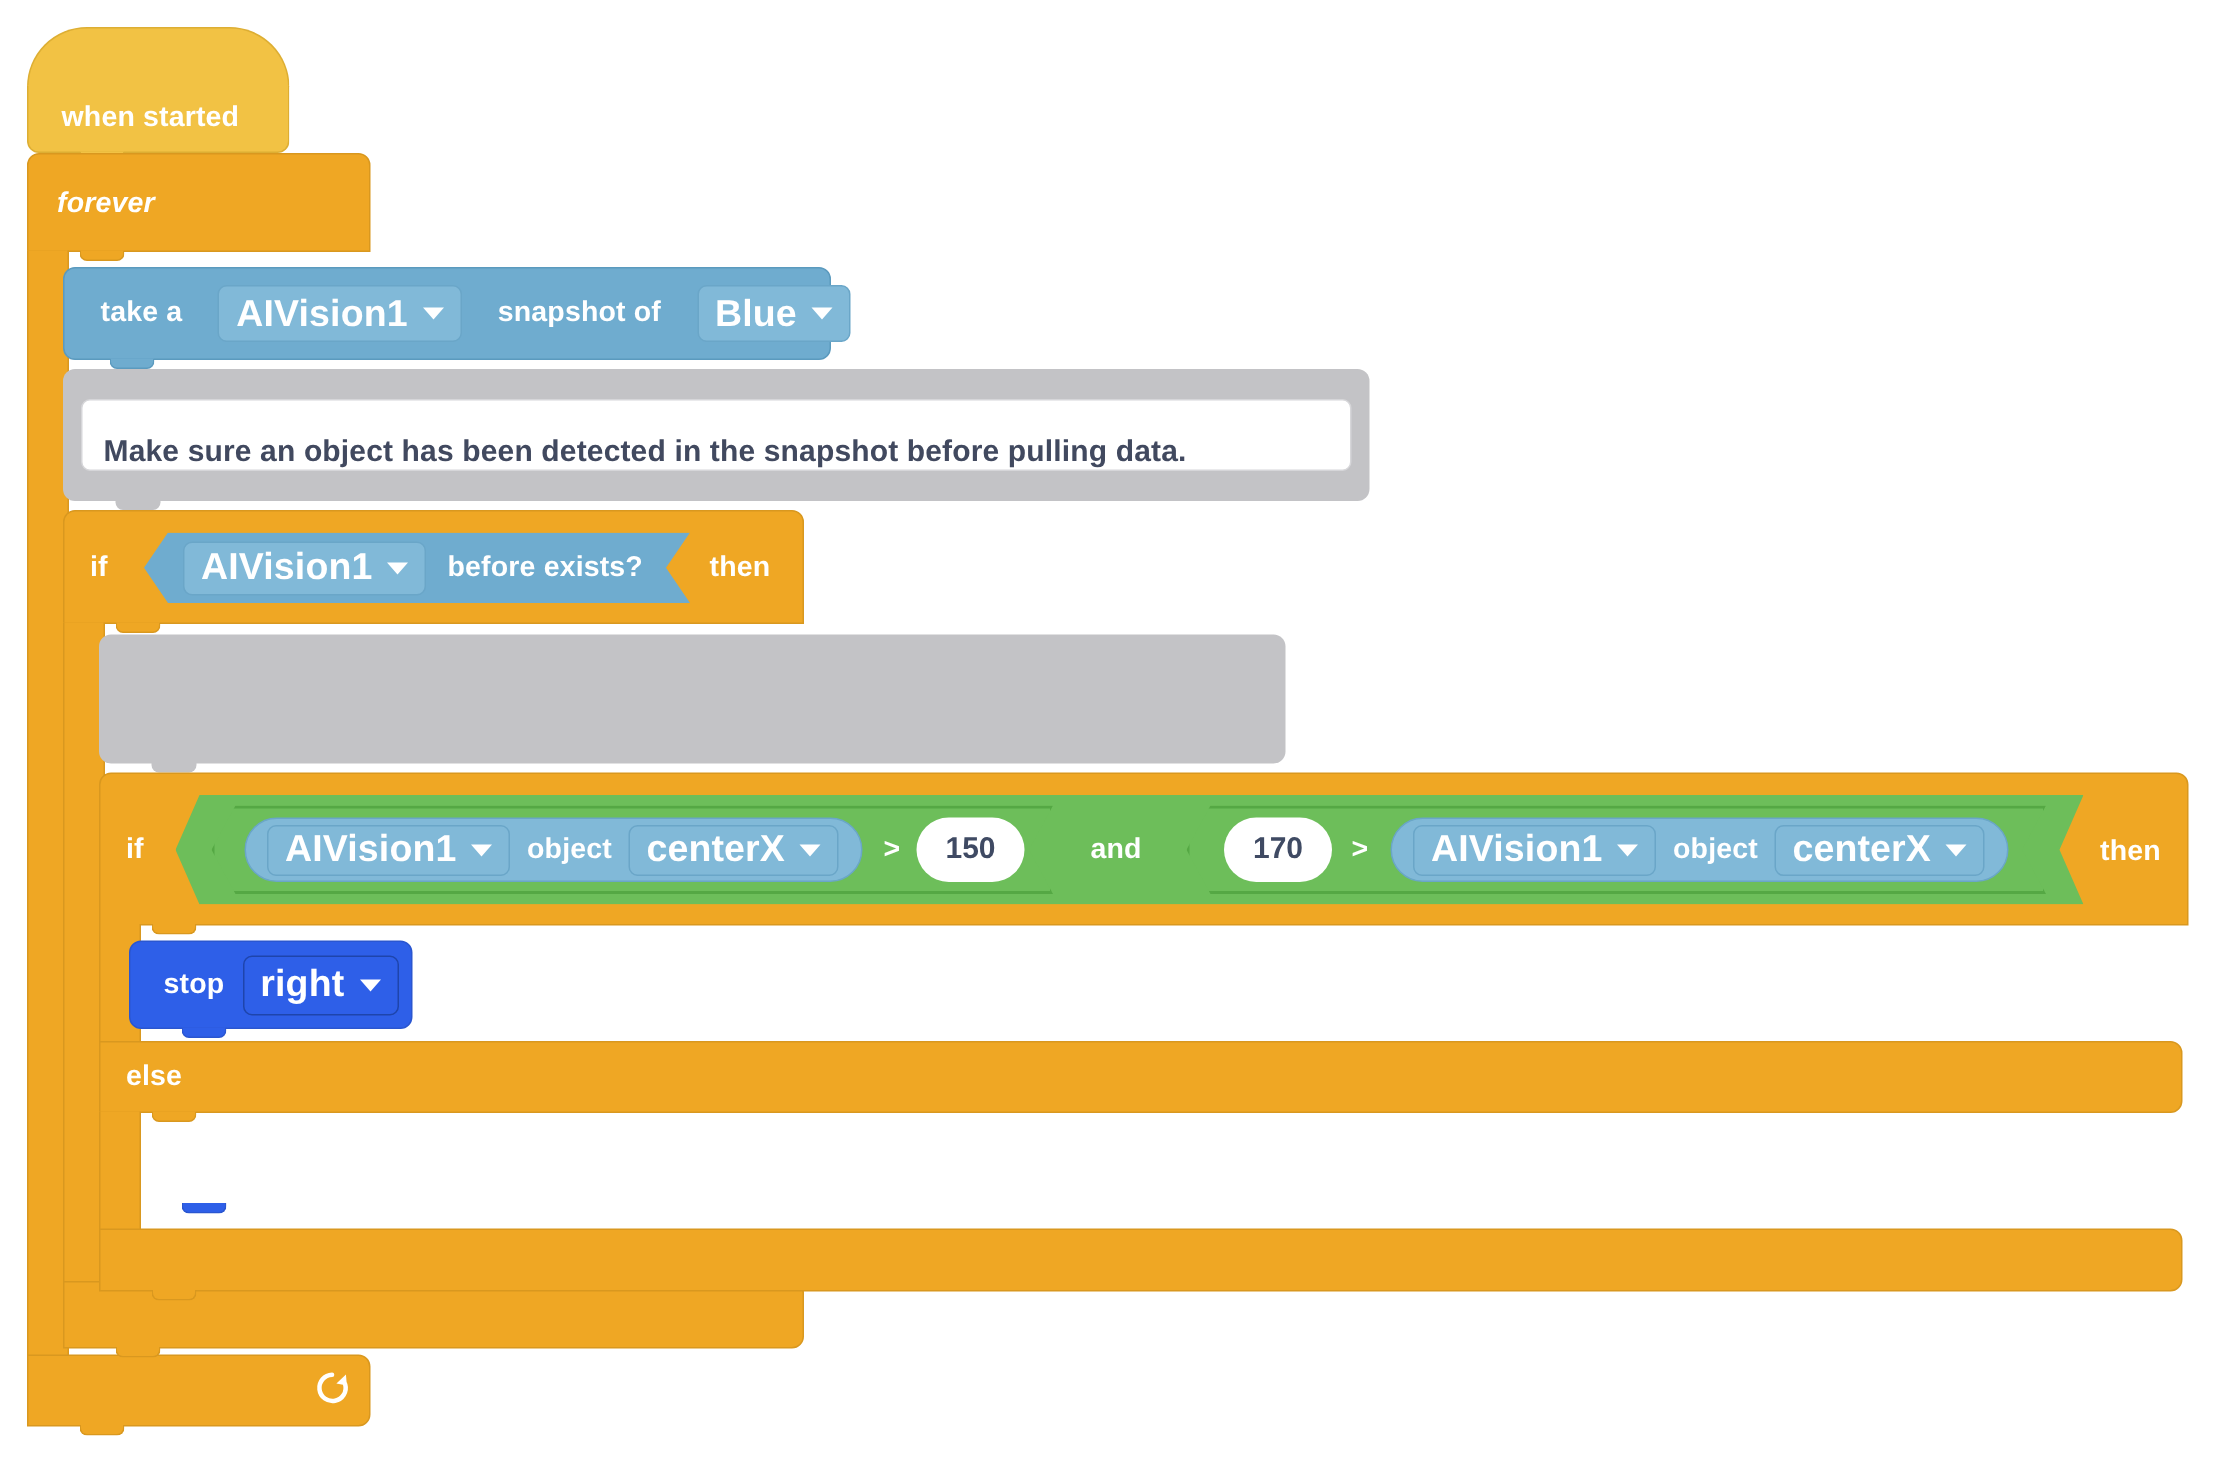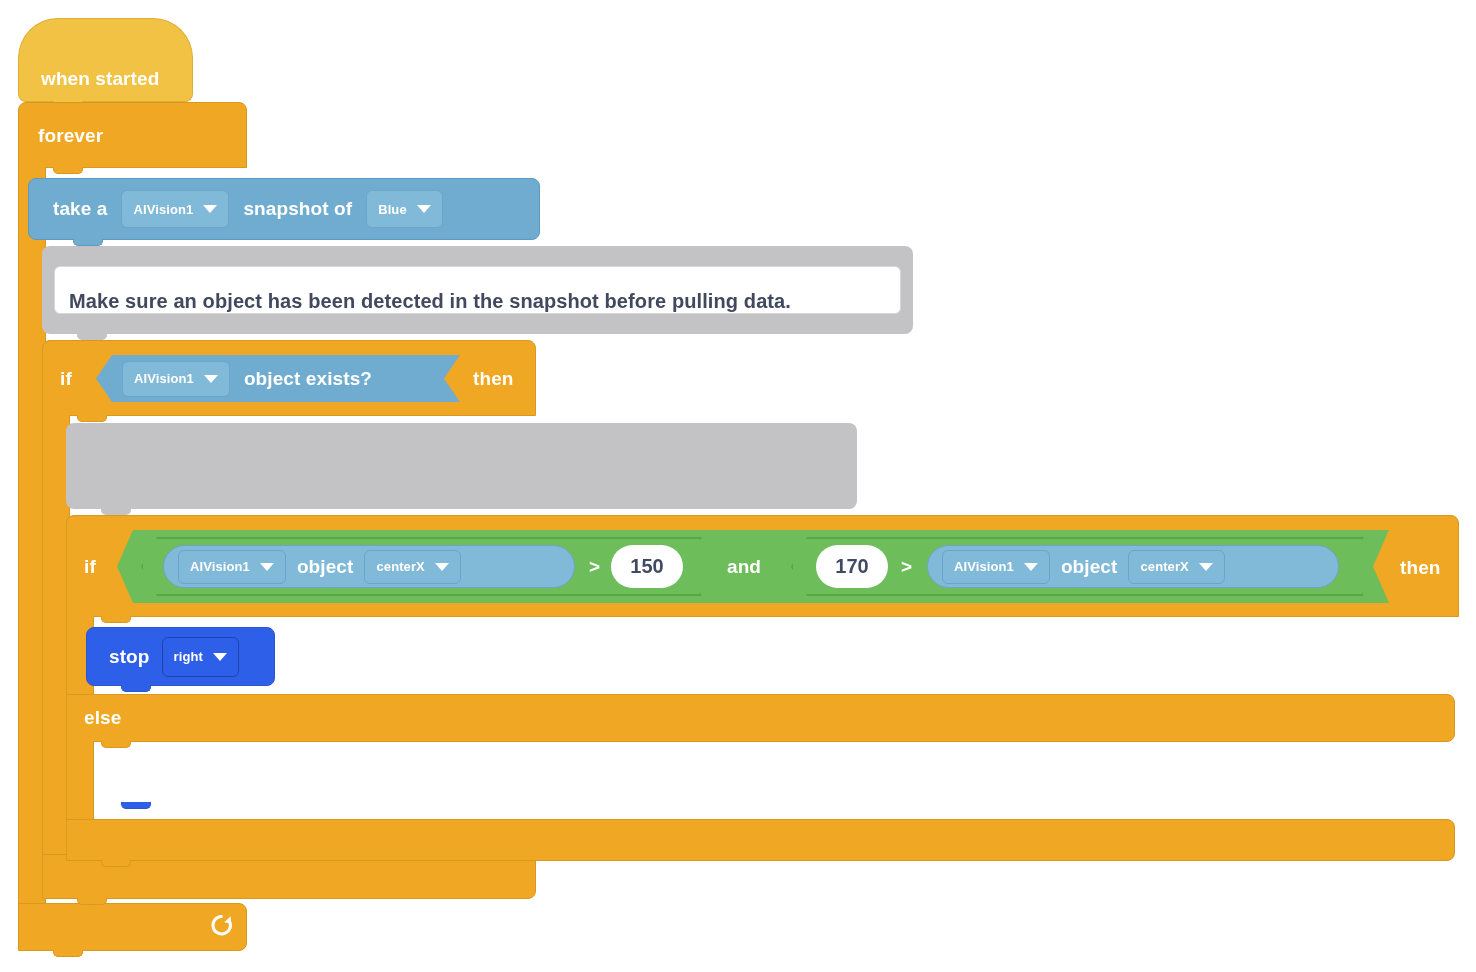--- a/index.html
+++ b/index.html
@@ -61,21 +61,21 @@
   .stacknotch.sense{background:#6FACCF;border-left:1px solid #5B9ABE;border-right:1px solid #5B9ABE;border-bottom:1px solid #5B9ABE;}
   .stacknotch.motion{background:#2E5FE8;border-left:1px solid #2A56D0;border-right:1px solid #2A56D0;border-bottom:1px solid #2A56D0;}
 
   
   .dd{
     display:inline-flex;align-items:center;gap:10px;
     box-sizing:border-box;border-radius:6px;padding:0 11px;height:38px;
   }
   .dd.sense{background:#81B9D8;border:1px solid #6AA6C8;}
   .dd.motion{background:#2E5FE8;border:1px solid #1E45AC;}
-  .dd .lbl{font-size:13px;}
+  .dd .lbl{font-size:25px;}
   .caret{
     width:0;height:0;border-left:7px solid transparent;border-right:7px solid transparent;
     border-top:8px solid #ffffff;display:inline-block;
   }
 
   
   .hex{
     position:absolute;box-sizing:border-box;
     display:flex;align-items:center;
     clip-path:polygon(16px 0,100% 0,calc(100% - 16px) 50%,100% 100%,16px 100%,0 50%);
@@ -119,33 +119,33 @@
 
 <div class="canvas">
 
   <div class="hatdome" style="left:18px;top:18px;width:175px;height:40px;"></div>
   <div class="hat" style="left:18px;top:57px;width:175px;height:45px;border-top:none;border-radius:0 0 8px 8px;">
   </div>
   <div class="lbl" style="position:absolute;left:41px;top:60px;line-height:38px;text-align:center;">when started</div>
   <div class="hatnotch" style="left:53px;top:101px;"></div>
 
   <div class="bar top" style="left:18px;top:102px;width:229px;height:66px;"></div>
-  <div class="lbl" style="position:absolute;left:38px;top:122px;line-height:28px;">forever</div>
+  <div class="lbl" style="position:absolute;left:38px;top:122px;line-height:28px;font-style:italic;">forever</div>
   <div class="notch" style="left:53px;top:167px;"></div>
 
   <div class="spine" style="left:18px;top:167px;width:28px;height:737px;"></div>
 
   <div class="bar" style="left:18px;top:903px;width:229px;height:48px;border-radius:0 8px 8px 0;"></div>
   <div class="notch" style="left:53px;top:950px;"></div>
   <svg class="looparrow" viewBox="0 0 24 24" width="30" height="30" style="left:207px;top:911px;">
     <path d="M18.5 9.5 A7 7 0 1 1 11.5 4.4" fill="none" stroke="#ffffff" stroke-width="2.4" stroke-linecap="round"></path>
     <path d="M18.9 4.2 L19.4 10.1 L13.8 9.0 Z" fill="#ffffff"></path>
   </svg>
 
-  <div class="stack sense" style="left:28px;top:178px;width:512px;height:62px;padding-left:24px;gap:14px;">
+  <div class="stack sense" style="left:42px;top:178px;width:512px;height:62px;padding-left:24px;gap:24px;">
     <span class="lbl">take a</span>
     <span class="dd sense">
       <span class="lbl">AIVision1</span>
       <span class="caret"></span>
     </span>
     <span class="lbl">snapshot of</span>
     <span class="dd sense">
       <span class="lbl">Blue</span>
       <span class="caret"></span>
     </span>
@@ -159,21 +159,21 @@
   </div>
 
   <div class="bar top" style="left:42px;top:340px;width:494px;height:76px;"></div>
   <div class="lbl" style="position:absolute;left:60px;top:366px;line-height:26px;">if</div>
 
   <div class="hex sense" style="left:96px;top:355px;width:364px;height:47px;padding-left:26px;">
     <span class="dd sense" style="height:36px;">
       <span class="lbl">AIVision1</span>
       <span class="caret"></span>
     </span>
-    <span class="lbl" style="margin-left:14px;">object exists?</span>
+    <span class="lbl" style="margin-left:14px;">before exists?</span>
   </div>
   <div class="lbl" style="position:absolute;left:473px;top:366px;line-height:26px;">then</div>
   <div class="notch" style="left:77px;top:415px;"></div>
 
   <div class="spine" style="left:42px;top:415px;width:28px;height:440px;"></div>
 
   <div class="bar" style="left:42px;top:854px;width:494px;height:45px;border-radius:0 8px 8px 0;"></div>
   <div class="notch" style="left:77px;top:898px;"></div>
 
   <div class="cmt" style="left:66px;top:423px;width:791px;height:86px;"></div>

